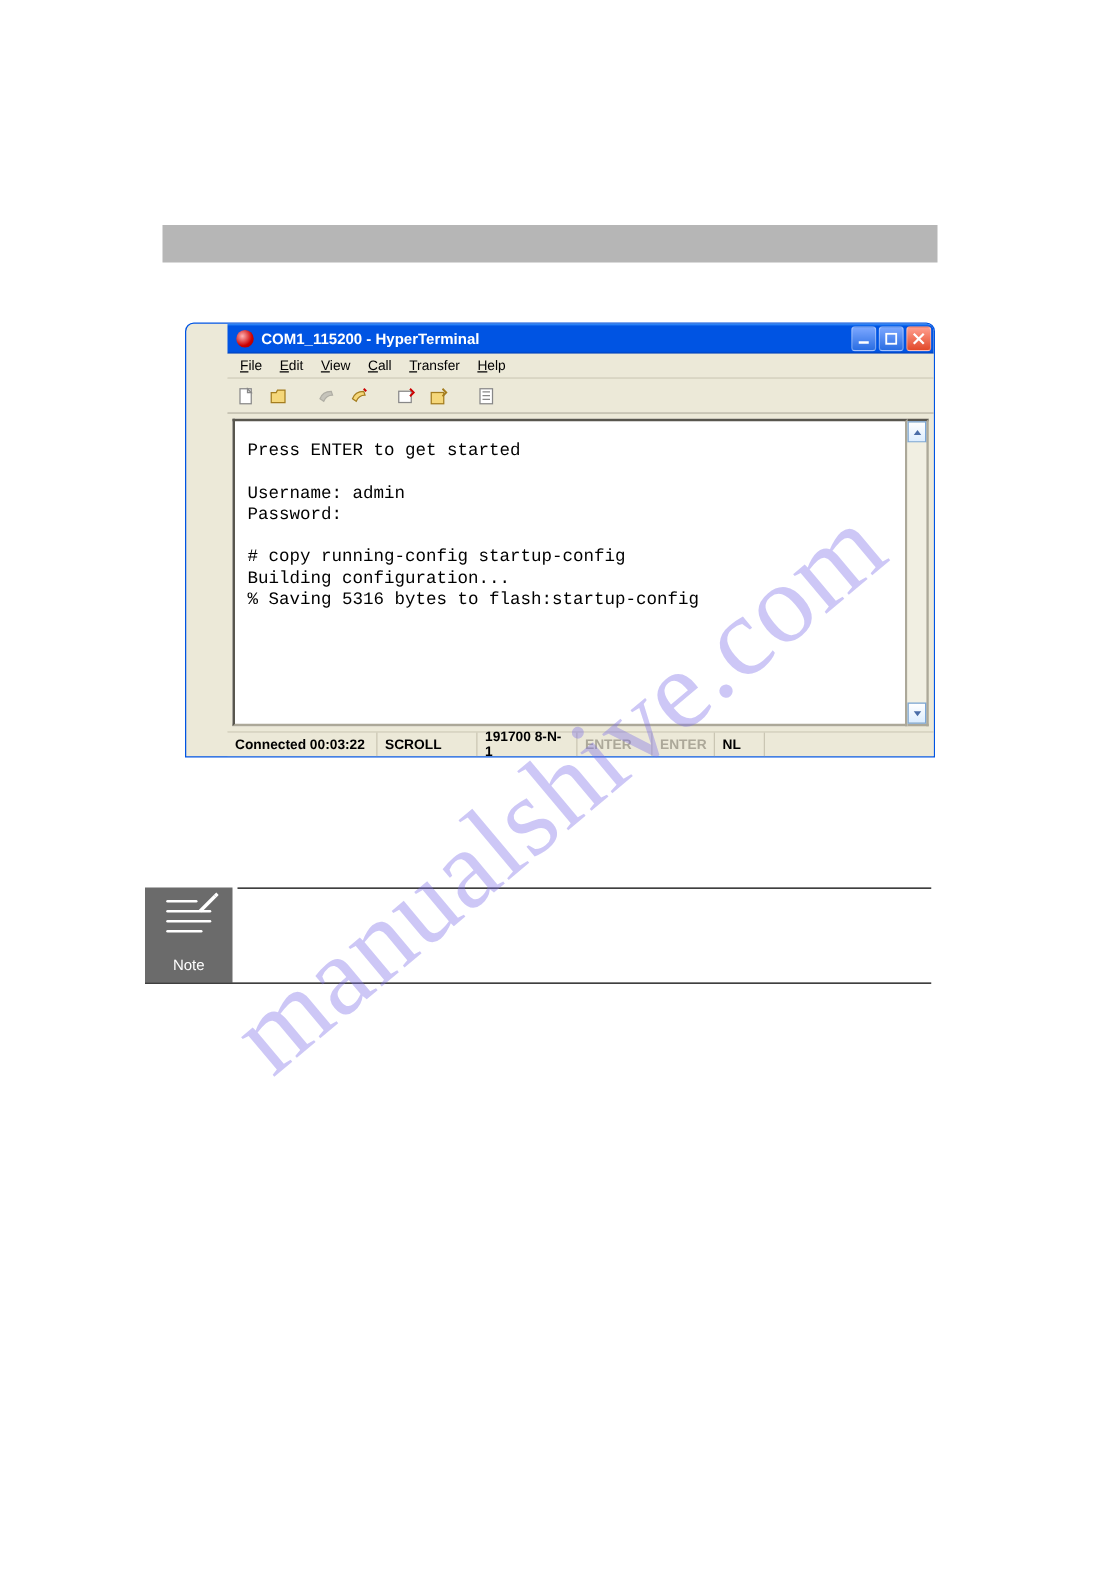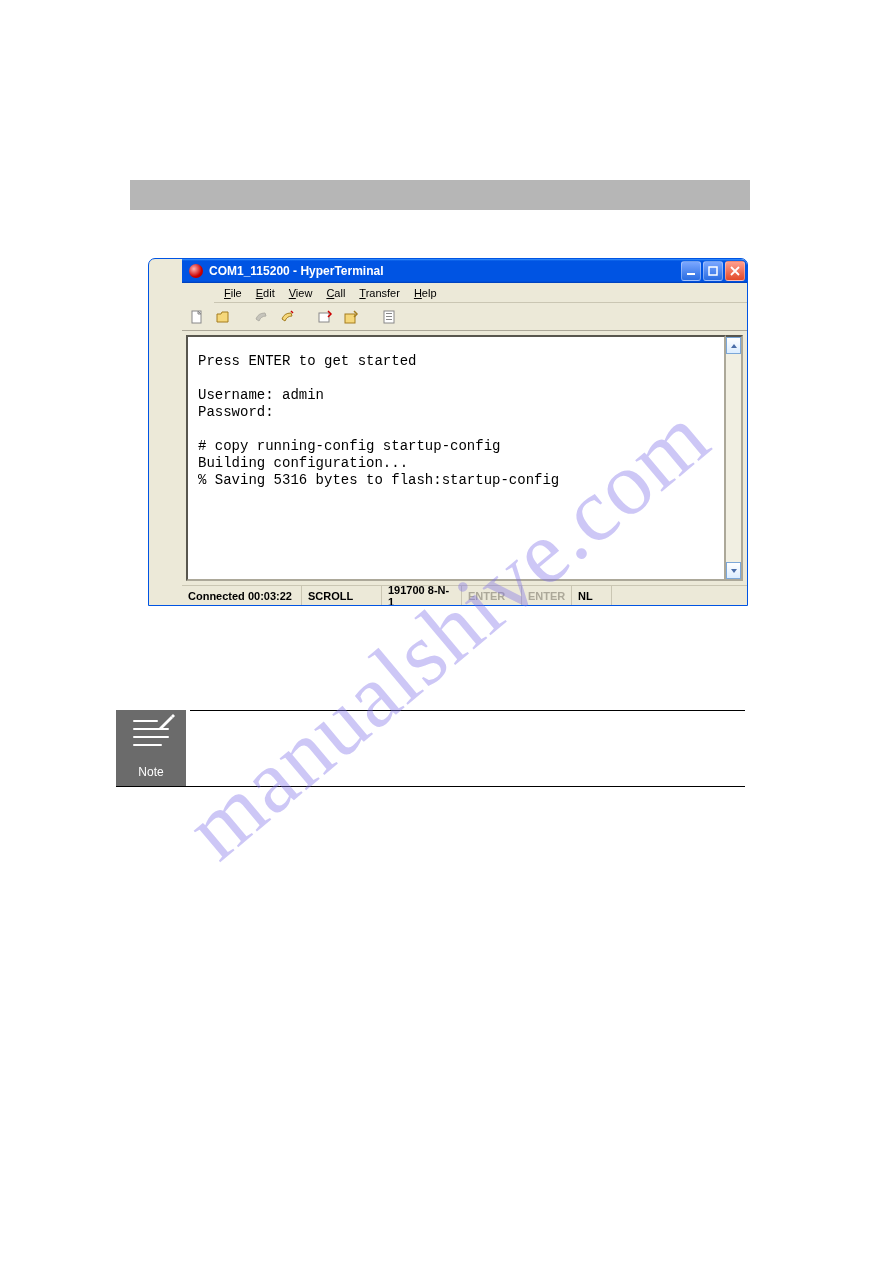--- a/index.html
+++ b/index.html
@@ -80,21 +80,20 @@
   }
   .winbtn svg { display: block; }
   .menubar {
     height: 20px;
     background: #ece9d8;
     display: flex;
     align-items: center;
     padding: 0 4px;
     gap: 2px;
     border-bottom: 1px solid #cac6b3;
-    margin-left: 32px;
   }
   .menuitem {
     padding: 1px 6px;
     cursor: pointer;
     color: #000;
   }
   .menuitem .ul { text-decoration: underline; }
   .toolbar {
     height: 28px;
     background: #ece9d8;

